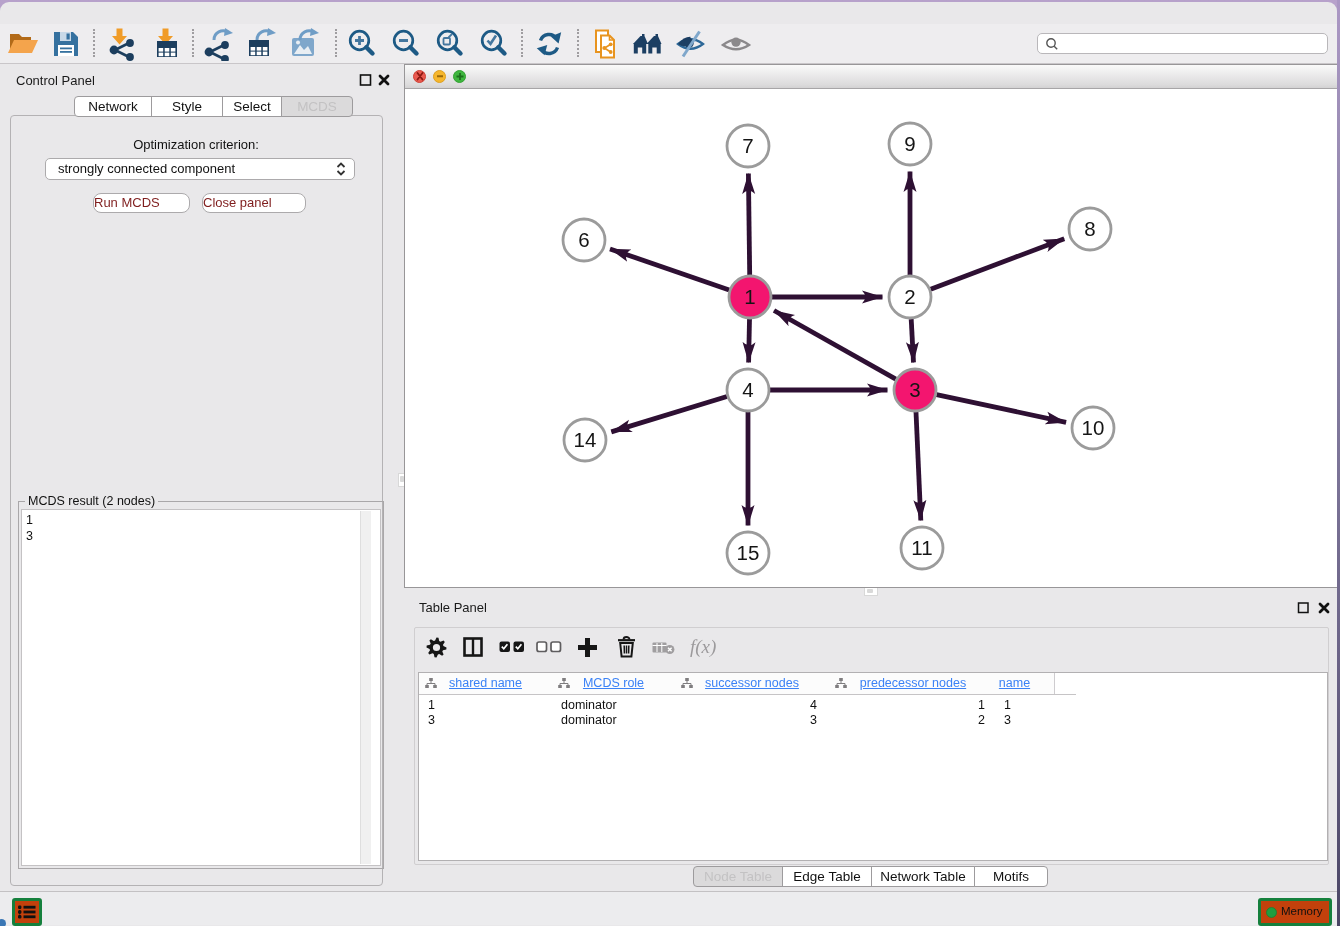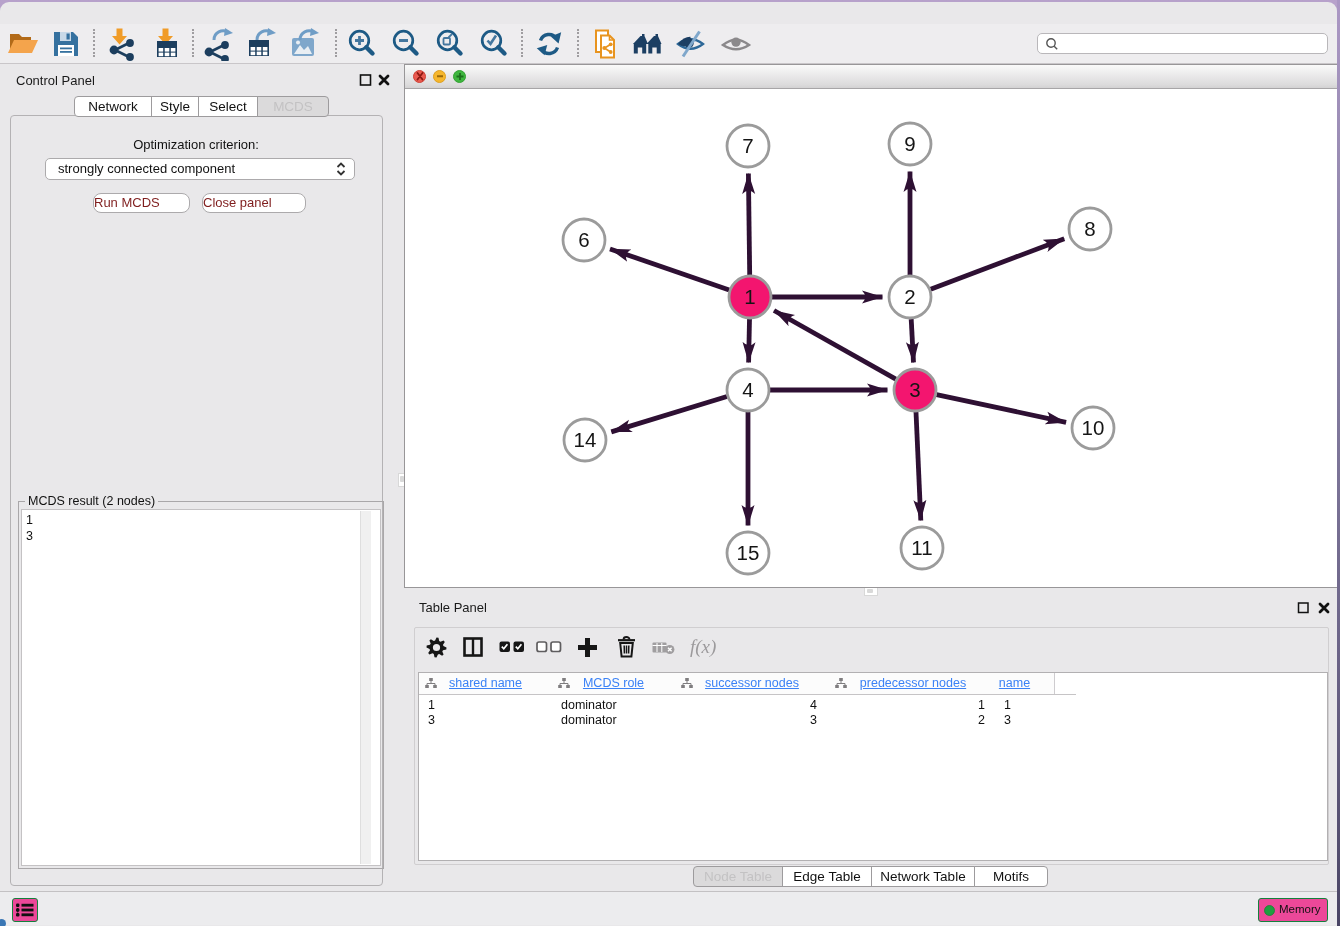--- a/index.html
+++ b/index.html
@@ -69,21 +69,21 @@
   .hdrcell{position:absolute;top:0;height:21px;border-right:1px solid #cecccf;
            background:#fcfcfc;}
   .hdrcell .lbl{position:absolute;top:3px;width:100%;text-align:center;font-size:12.5px;color:#3b82f6;text-decoration:underline;}
   #hdrline{position:absolute;left:0;top:21px;width:657px;height:1px;background:#c6c4c6;}
   .cell{position:absolute;font-size:12.5px;color:#111;}
   
   #btabs{left:289px;top:270px;position:absolute;display:flex;}
   
   #statusbar{position:absolute;left:0;top:889px;width:1337px;height:33px;background:#ececee;
              border-top:1px solid #c3c1c3;}
-  .sbtn{position:absolute;background:#ec4899;border:1px solid #15803d;border-radius:3px;}
+  .sbtn{position:absolute;background:#c2410c;border:3px solid #15803d;border-radius:3px;}
   
   .wctl{position:absolute;}
 </style>
 </head>
 <body>
 <div id="rstrip" style="position:absolute;right:0;top:0;width:3px;height:926px;background:linear-gradient(180deg,#ab97c4 0%,#8d85a8 30%,#6c6488 70%,#4a4565 100%);"></div>
 <div id="win">
 
 
   <div id="toolbar">
@@ -228,21 +228,21 @@
 
   <div id="cpanel">
     <div id="cp-title">Control Panel</div>
     <svg class="wctl" style="left:359px;top:9px" width="32" height="14" viewBox="0 0 32 14">
         <rect x="1.5" y="2" width="10" height="10" fill="none" stroke="#111" stroke-width="1.6"></rect>
         <path d="M21 3 L29 11 M29 3 L21 11" stroke="#111" stroke-width="2.8" stroke-linecap="round"></path>
       </svg>
     <div id="cp-inner"></div>
     <div class="tabrow" id="cptabs">
       <div class="tab first" style="width:78px;">Network</div>
-        <div class="tab" style="width:48px;">Style</div>
+        <div class="tab" style="width:72px;">Style</div>
         <div class="tab" style="width:60px;">Select</div>
         <div class="tab sel last" style="width:72px;">MCDS</div>
     </div>
     <div id="selbox">
         <span>strongly connected component</span>
       <svg style="position:absolute;right:8px;top:3px" width="10" height="14" viewBox="0 0 10 14">
           <path d="M1.5 5 L5 1.5 L8.5 5" fill="none" stroke="#333" stroke-width="1.8"></path>
           <path d="M1.5 9 L5 12.5 L8.5 9" fill="none" stroke="#333" stroke-width="1.8"></path>
         </svg>
     </div>

